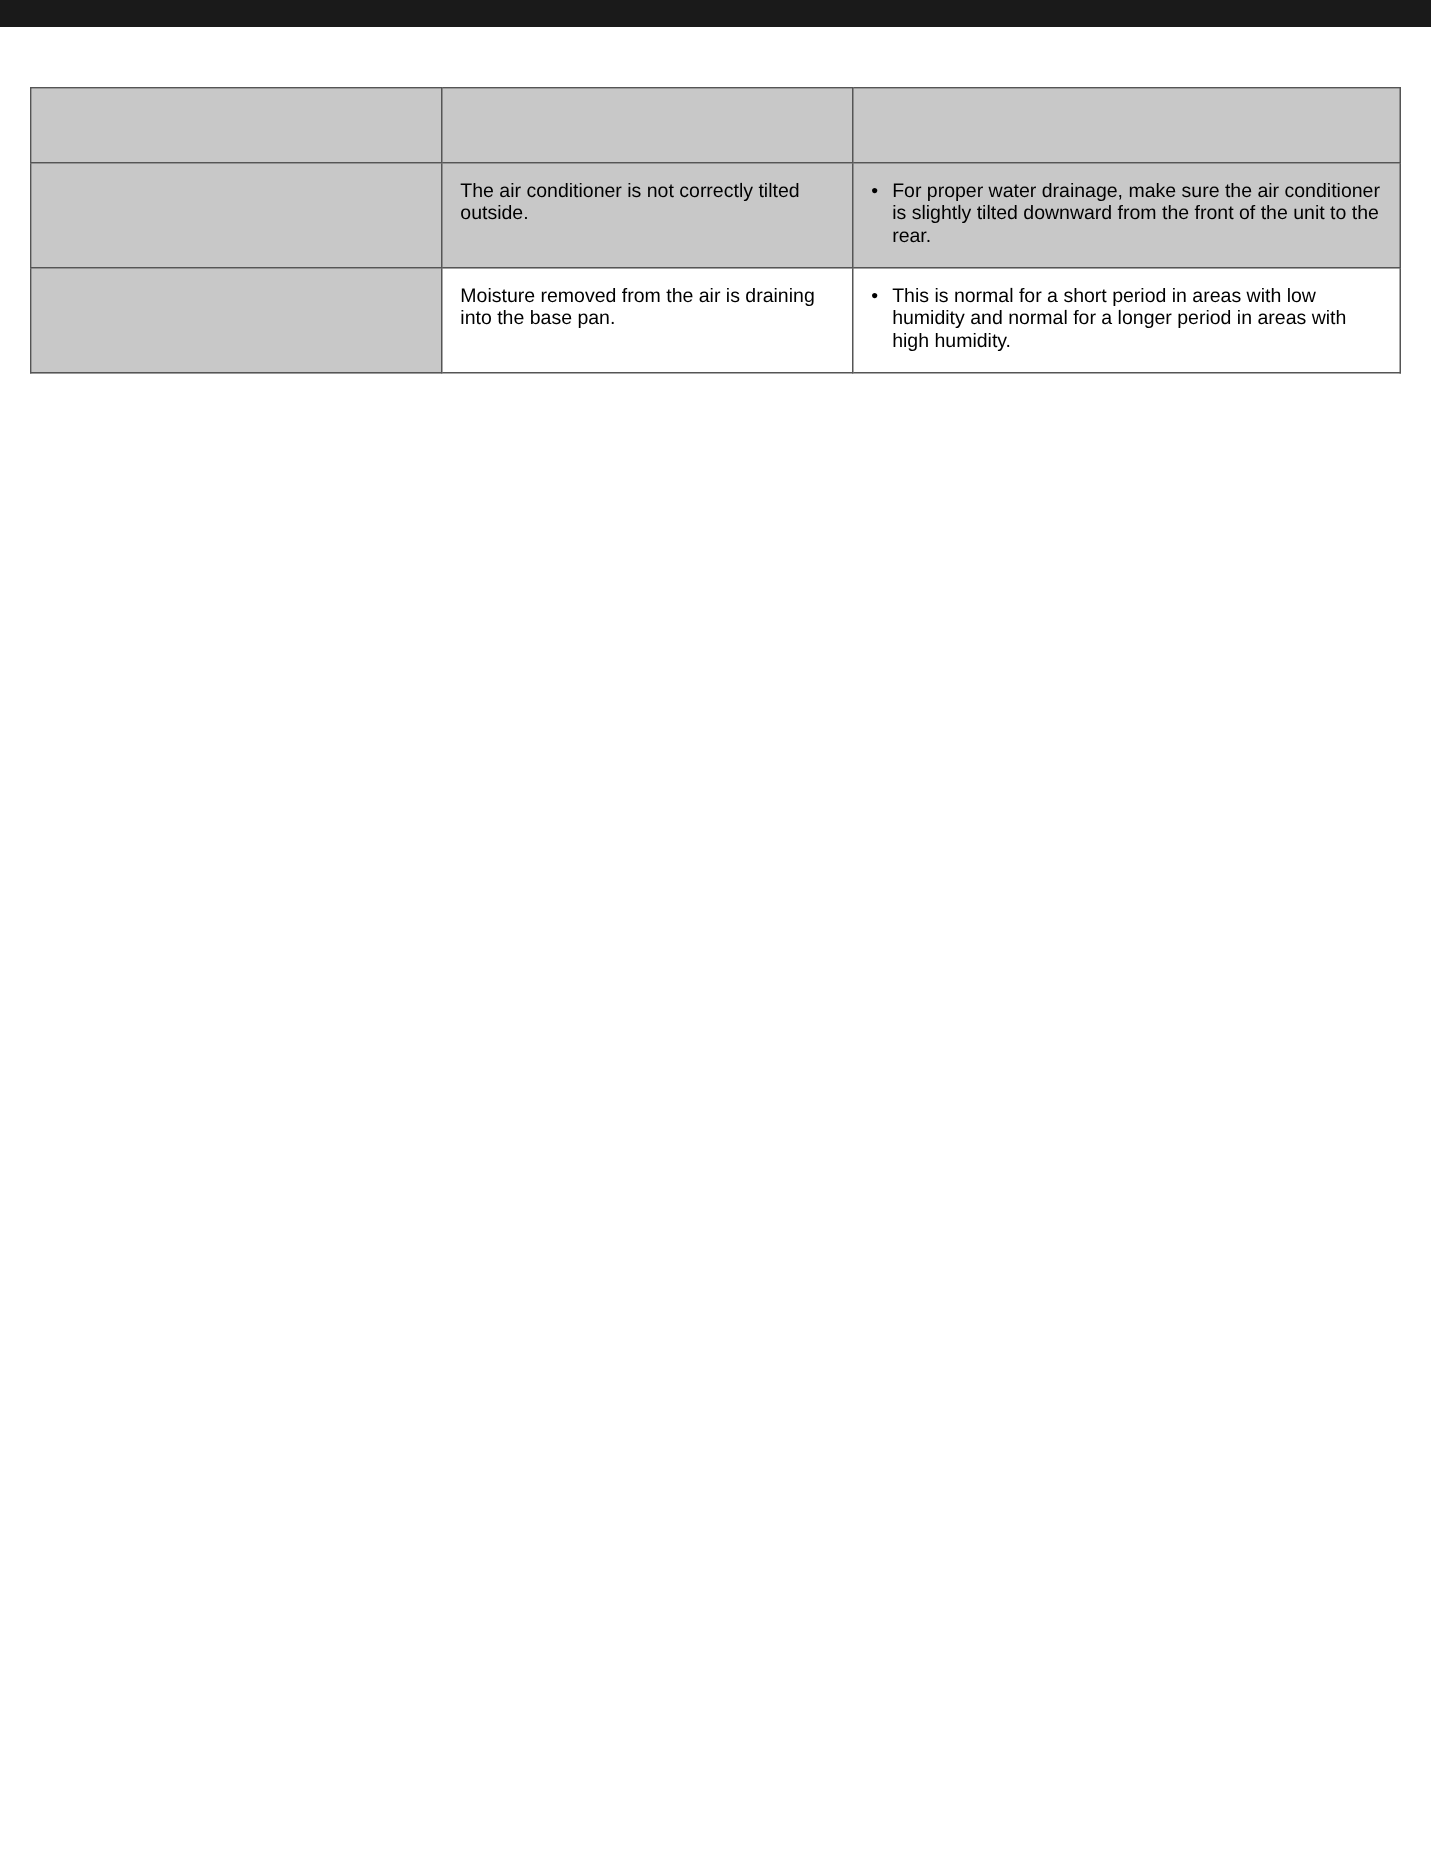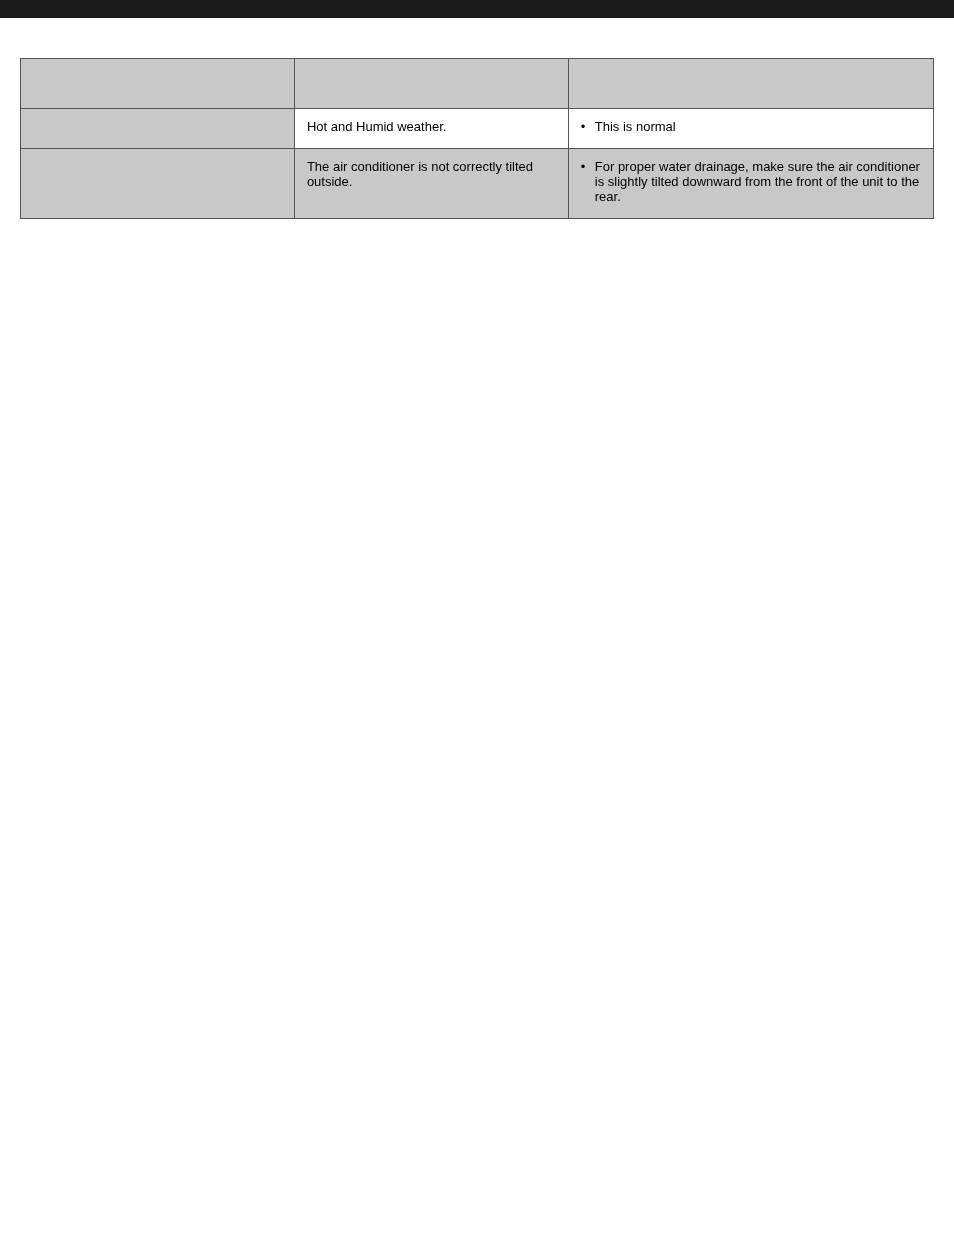--- a/index.html
+++ b/index.html
@@ -95,40 +95,40 @@
   <table class="trouble-table">
     <thead>
       <tr class="header-row">
         <th class="col-symptom"></th>
         <th></th>
         <th></th>
       </tr>
     </thead>
     <tbody>
 
-      <tr class="row-white">
-        <td class="col-symptom"></td>
-        <td class="col-cause">
-          <span>Hot and Humid weather.</span>
-        </td>
-        <td class="col-remedy">
-          <ul class="remedy-list">
-            <li>This is normal</li>
-          </ul>
-        </td>
-      </tr>
 
       <tr class="row-shaded">
         <td class="col-symptom"></td>
         <td class="col-cause">
           <span>The air conditioner is not correctly tilted outside.</span>
         </td>
         <td class="col-remedy">
           <ul class="remedy-list">
             <li>For proper water drainage, make sure the air conditioner is slightly tilted downward from the front of the unit to the rear.</li>
           </ul>
         </td>
       </tr>
 
+      <tr class="row-white">
+        <td class="col-symptom"></td>
+        <td class="col-cause">
+          <span>Moisture removed from the air is draining into the base pan.</span>
+        </td>
+        <td class="col-remedy">
+          <ul class="remedy-list">
+            <li>This is normal for a short period in areas with low humidity and normal for a longer period in areas with high humidity.</li>
+          </ul>
+        </td>
+      </tr>
 
     </tbody>
   </table>
 </div>
 
 </body></html>

